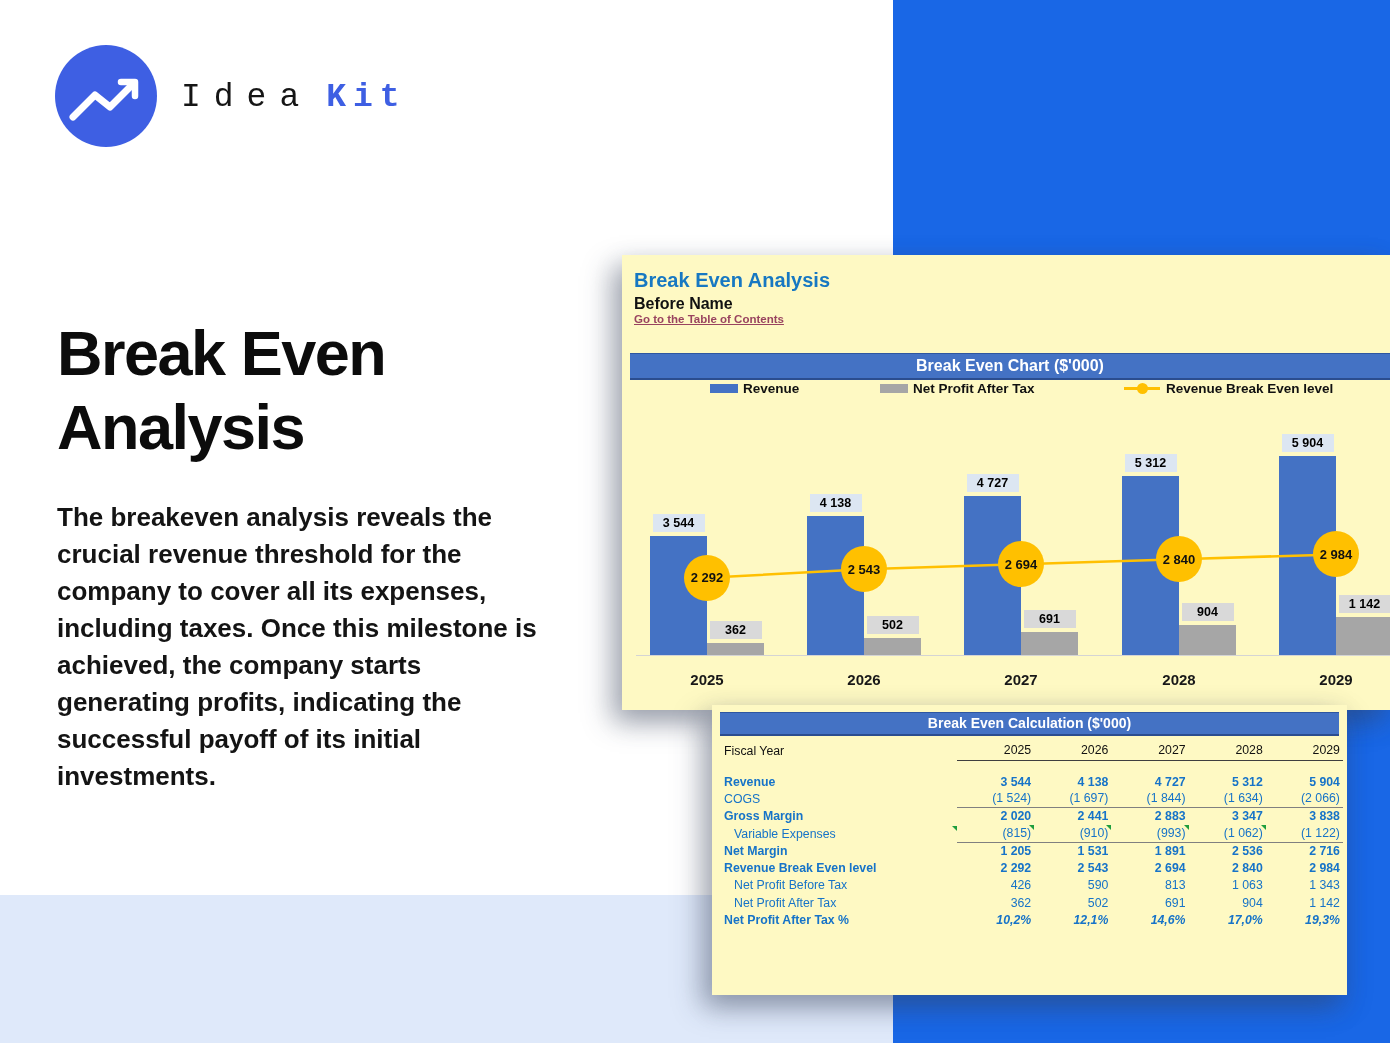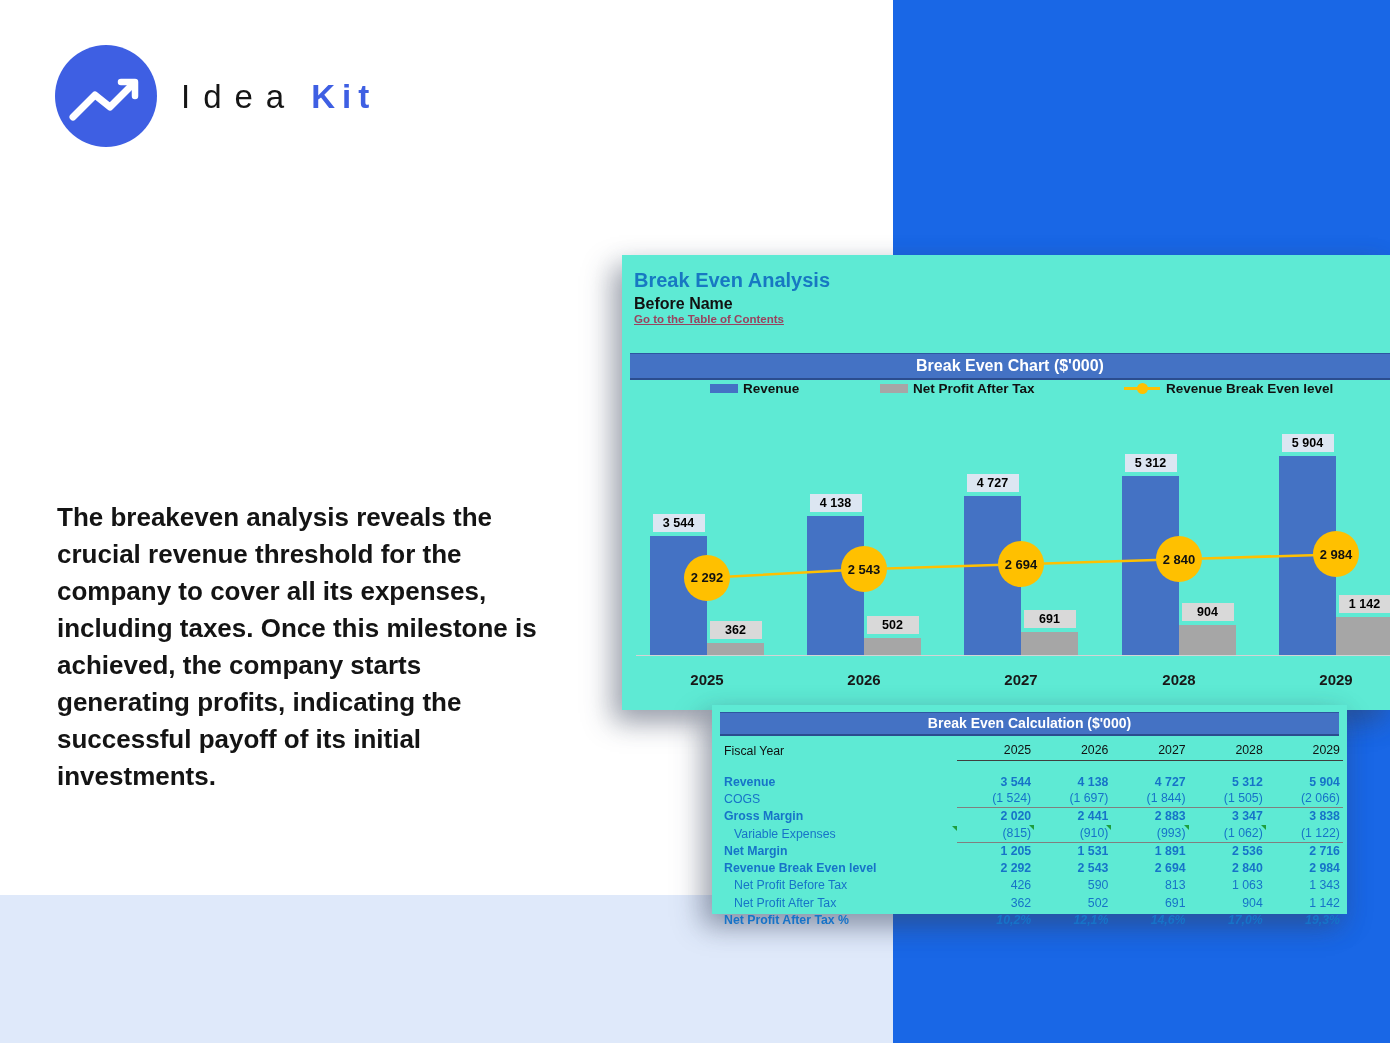--- a/index.html
+++ b/index.html
@@ -12,35 +12,35 @@
   .bg-light{position:absolute;left:0;top:895px;width:893px;height:148px;background:#DFE9FA;}
 
   
   .logo{position:absolute;left:55px;top:45px;display:flex;align-items:center;z-index:3;}
   .logo-circle{width:102px;height:102px;border-radius:50%;background:#3E5FE3;position:relative;}
   .logo-circle svg{position:absolute;inset:0;}
   .brand-text{margin-left:24px;}
   .brand-l1{font-size:46px;font-weight:800;color:#121212;letter-spacing:-1px;line-height:1.0;}
   .iwrap{position:relative;display:inline-block;}
   .caret{position:absolute;left:-6px;top:-20px;color:#3E5FE3;font-size:34px;font-weight:800;}
-  .brand-l2{font-family:Liberation Sans, sans-serif;font-size:33px;margin-top:2px;color:#151515;}
+  .brand-l2{font-family:Liberation Mono, monospace;font-size:33px;margin-top:2px;color:#151515;}
   .brand-l2 .idea{letter-spacing:13px;}
   .brand-l2 .kit{color:#3E5FE3;letter-spacing:7px;margin-left:14px;font-weight:600;}
 
   
   .hero-title{position:absolute;left:57px;top:316px;z-index:2;font-size:63px;font-weight:800;
               color:#0C0C0C;line-height:74px;letter-spacing:-1.5px;}
   .hero-desc{position:absolute;left:57px;top:499px;width:482px;z-index:2;font-size:26px;
              font-weight:600;color:#141414;line-height:37px;}
 
   
-  .panel{position:absolute;background:#5eead4;z-index:4;
+  .panel{position:absolute;background:#fef9c3;z-index:4;
          box-shadow:-12px 12px 26px rgba(55,65,90,.35), 0 10px 24px rgba(55,65,90,.25);}
   .chart-panel{left:622px;top:255px;width:768px;height:455px;}
-  .calc-panel{left:712px;top:705px;width:635px;height:209px;}
+  .calc-panel{left:712px;top:705px;width:635px;height:290px;}
 
   .sheet-title{position:absolute;left:12px;top:14px;font-size:20px;font-weight:700;color:#1778C2;}
   .sheet-company{position:absolute;left:12px;top:40px;font-size:16px;font-weight:700;color:#111;}
   .toc-link{position:absolute;left:12px;top:58px;font-size:11.5px;font-weight:700;color:#99435F;
             text-decoration:underline;cursor:pointer;}
 
   .hdr-bar{position:absolute;background:#4472C4;color:#fff;font-weight:700;text-align:center;
            border-top:1px solid #2E56A0;border-bottom:2px solid #2B4D8F;}
   .chart-hdr{left:8px;right:0;top:98px;height:24px;font-size:16px;line-height:24px;}
   .calc-hdr{left:8px;top:7px;width:619px;height:21px;font-size:14px;line-height:21px;}
@@ -97,20 +97,24 @@
       <svg viewBox="0 0 102 102">
         <path d="M18 72 L40 50 L55 62 L79 38" stroke="#ffffff" stroke-width="7" fill="none" stroke-linecap="round" stroke-linejoin="round"></path>
         <path d="M66 37 L80 37 L80 51" stroke="#ffffff" stroke-width="6.5" fill="none" stroke-linecap="round" stroke-linejoin="round"></path>
       </svg>
     </div>
     <div class="brand-text">
       <div class="brand-l2"><span class="idea">Idea</span><span class="kit">Kit</span></div>
     </div>
   </div>
 
+  <div class="hero-title">
+    <div>Break Even</div>
+    <div>Analysis</div>
+  </div>
   <div class="hero-desc">The breakeven analysis reveals the crucial revenue threshold for the company to cover all its expenses, including taxes. Once this milestone is achieved, the company starts generating profits, indicating the successful payoff of its initial investments.</div>
 
   <div class="panel chart-panel">
     <div class="sheet-title">Break Even Analysis</div>
     <div class="sheet-company">Before Name</div>
     <a class="toc-link">Go to the Table of Contents</a>
     <div class="hdr-bar chart-hdr">Break Even Chart ($'000)</div>
 
     <div class="lg-item" style="left:88px">
       <span class="lg-sw" style="background: rgb(68, 114, 196);"></span>
@@ -184,21 +188,21 @@
           <div class="cell num">4 138</div>
           <div class="cell num">4 727</div>
           <div class="cell num">5 312</div>
           <div class="cell num">5 904</div>
         </div>
         <div class="trow normal rule">
           <div class="cell lab">COGS</div>
           <div class="cell num">(1 524)</div>
           <div class="cell num">(1 697)</div>
           <div class="cell num">(1 844)</div>
-          <div class="cell num">(1 505)</div>
+          <div class="cell num">(1 634)</div>
           <div class="cell num">(2 066)</div>
         </div>
         <div class="trow bold">
           <div class="cell lab">Gross Margin</div>
           <div class="cell num">2 020</div>
           <div class="cell num">2 441</div>
           <div class="cell num">2 883</div>
           <div class="cell num">3 347</div>
           <div class="cell num">3 838</div>
         </div>

